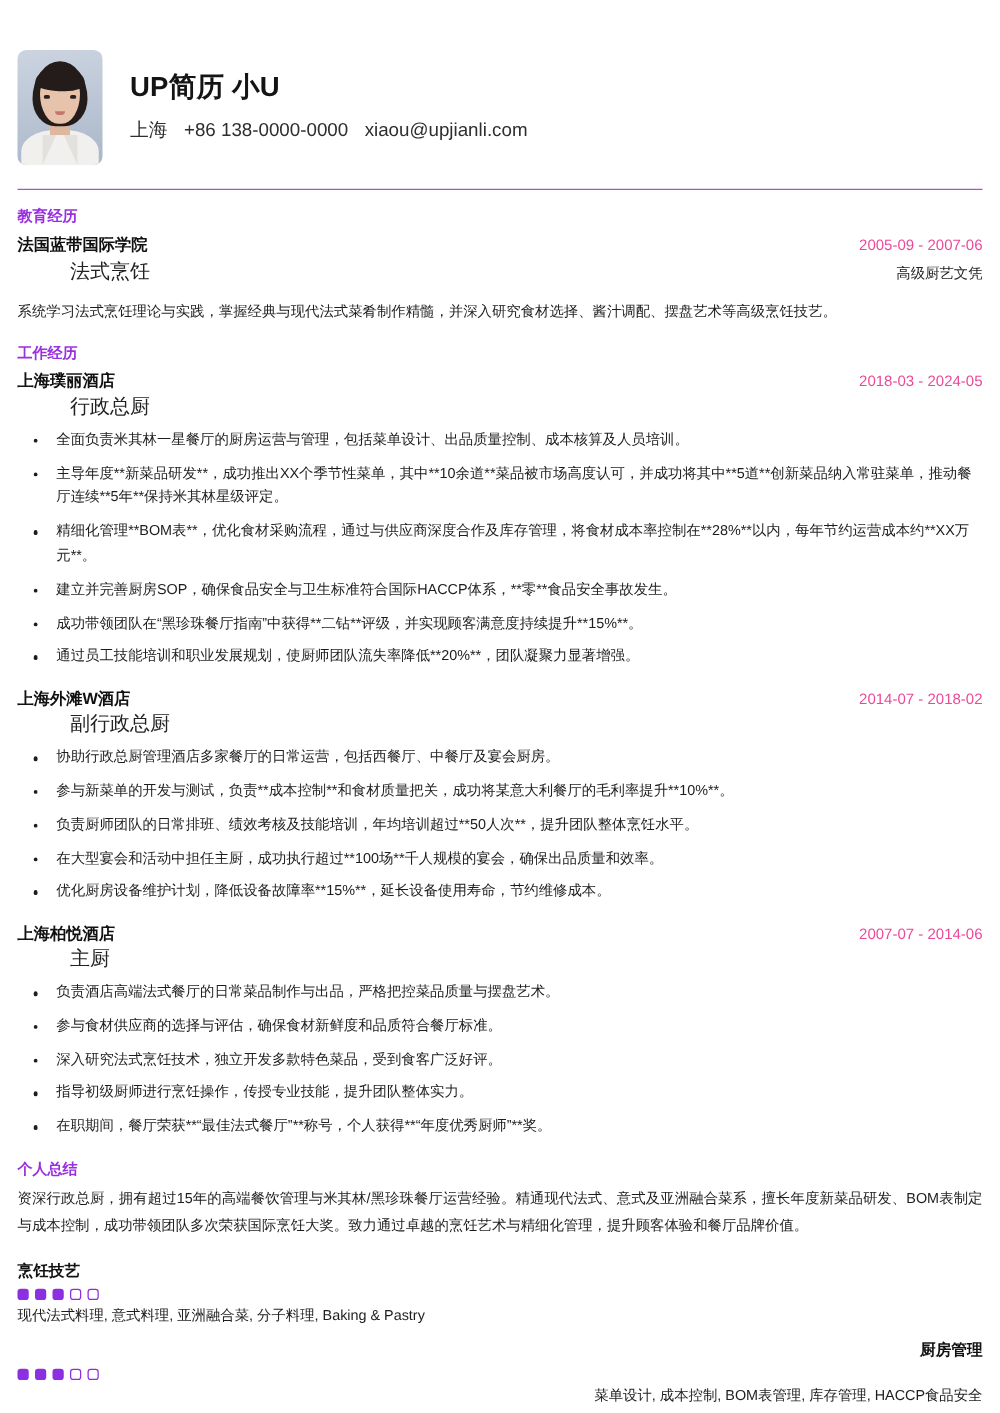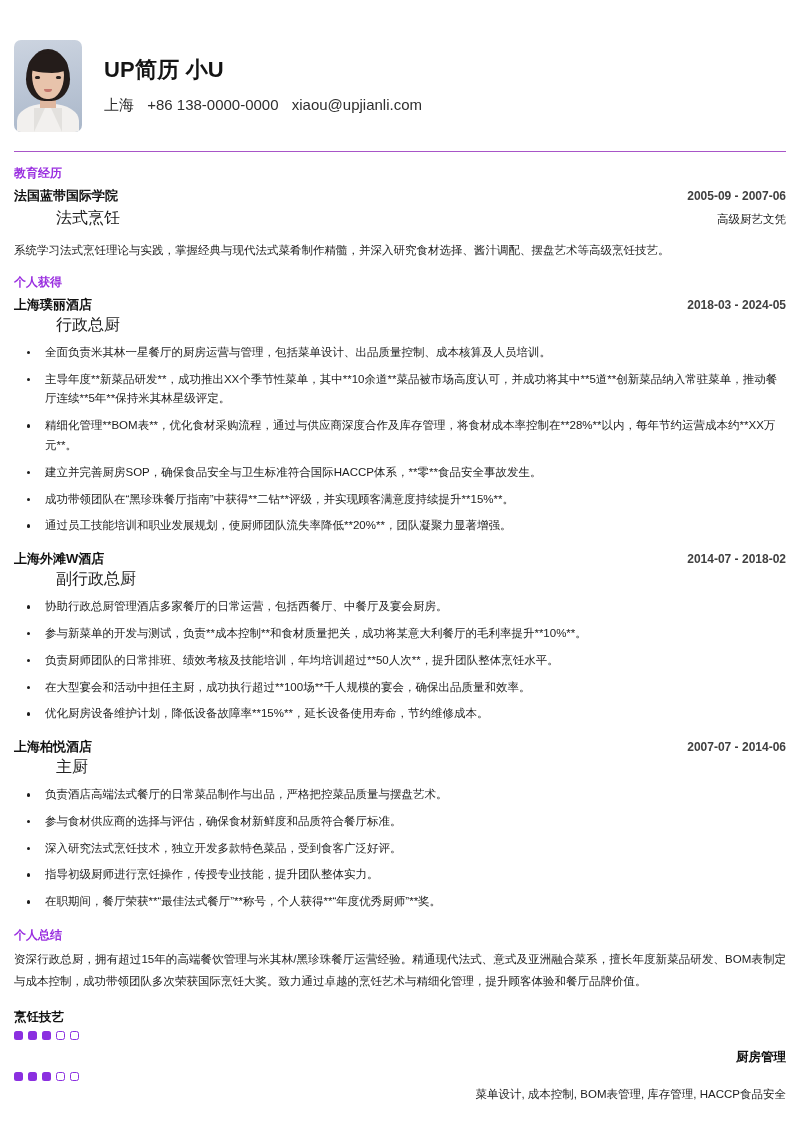--- a/index.html
+++ b/index.html
@@ -166,22 +166,22 @@
     align-items: baseline;
     line-height: 1.55;
   }
   .org {
     font-size: 13px;
     font-weight: bold;
     color: #111;
   }
   .period {
     font-size: 12px;
-    font-weight: bold;
-    color: #404040;
+    font-weight: normal;
+    color: #ec4899;
     white-space: nowrap;
     padding-left: 14px;
   }
   .role {
     font-size: 16px;
     color: #222;
     margin-left: 42px;
   }
   .subright {
     font-size: 11.5px;
@@ -295,21 +295,21 @@
       </div>
       <div class="entry-row">
         <div class="role">法式烹饪</div>
         <div class="subright">高级厨艺文凭</div>
       </div>
       <div class="desc">系统学习法式烹饪理论与实践，掌握经典与现代法式菜肴制作精髓，并深入研究食材选择、酱汁调配、摆盘艺术等高级烹饪技艺。</div>
     </div>
   </div>
 
   <div class="section">
-    <div class="sec-title">个人获得</div>
+    <div class="sec-title">工作经历</div>
 
     <div class="entry">
       <div class="entry-row">
         <div class="org">上海璞丽酒店</div>
         <div class="period">2018-03 - 2024-05</div>
       </div>
       <div class="role">行政总厨</div>
       <ul class="bullets">
         <li>全面负责米其林一星餐厅的厨房运营与管理，包括菜单设计、出品质量控制、成本核算及人员培训。</li>
         <li>主导年度**新菜品研发**，成功推出XX个季节性菜单，其中**10余道**菜品被市场高度认可，并成功将其中**5道**创新菜品纳入常驻菜单，推动餐厅连续**5年**保持米其林星级评定。</li>
@@ -360,20 +360,21 @@
 
     <div class="skill-block">
       <div class="skill-name">烹饪技艺</div>
       <div class="dots">
         <span class="dot on"></span>
         <span class="dot on"></span>
         <span class="dot on"></span>
         <span class="dot off"></span>
         <span class="dot off"></span>
       </div>
+      <div class="skill-items">现代法式料理, 意式料理, 亚洲融合菜, 分子料理, Baking &amp; Pastry</div>
     </div>
 
     <div class="skill-block" style="text-align:right;">
       <div class="skill-name">厨房管理</div>
       <div class="dots">
         <span class="dot on"></span>
         <span class="dot on"></span>
         <span class="dot on"></span>
         <span class="dot off"></span>
         <span class="dot off"></span>

